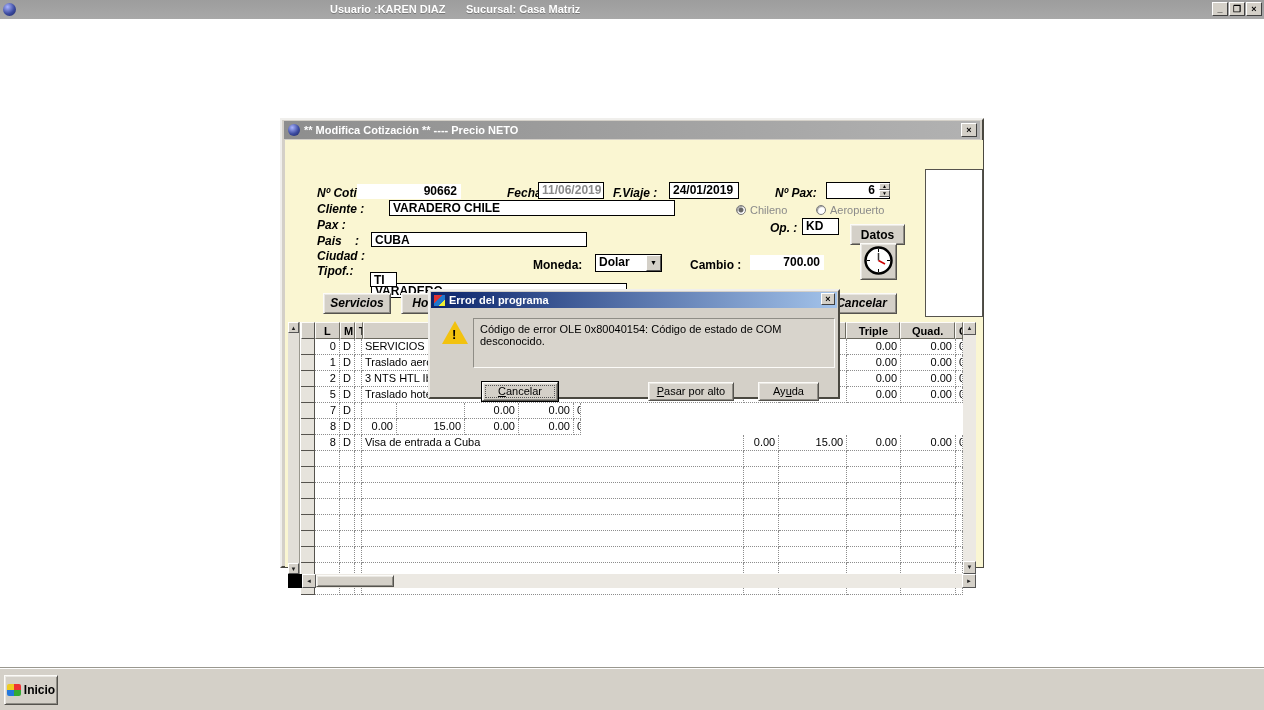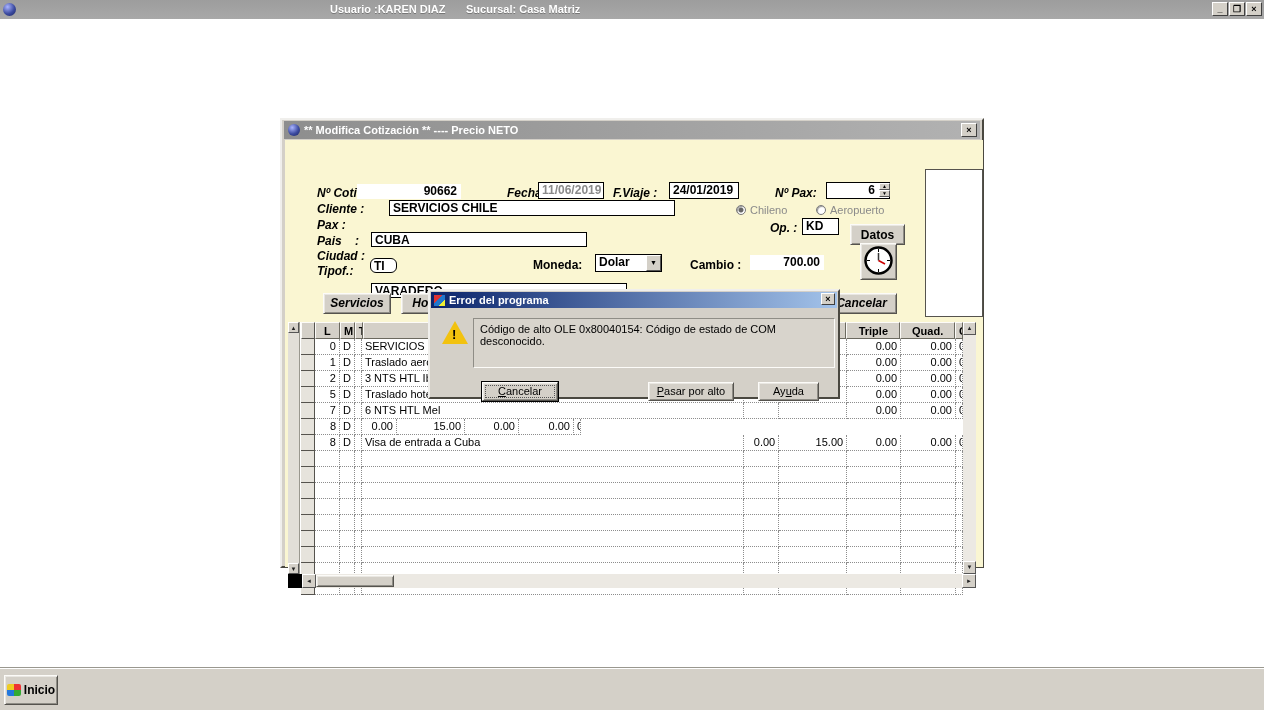--- a/index.html
+++ b/index.html
@@ -141,33 +141,33 @@
     <span class="fbox" style="left:541px;top:42px;width:64px;height:17px;text-align:right;padding-right:14px;">6</span>
     <span class="spin" style="left:594px;top:43px;">
         <div>▲</div>
         <div>▼</div>
       </span>
 
     <span class="radio sel" style="left:451px;top:64px;"><span class="dot"></span><span>Chileno</span></span>
     <span class="radio" style="left:531px;top:64px;"><span class="dot"></span><span>Aeropuerto</span></span>
 
     <span class="flabel" style="left:32px;top:62px;">Cliente :</span>
-    <span class="fbox" style="left:104px;top:60px;width:286px;height:16px;">SERVICIOS CHILE</span>
+    <span class="fbox" style="left:104px;top:60px;width:286px;height:16px;">VARADERO CHILE</span>
     <span class="flabel" style="left:32px;top:78px;">Pax :</span>
 
     <span class="flabel" style="left:485px;top:81px;">Op. :</span>
     <span class="fbox" style="left:517px;top:78px;width:37px;height:17px;">KD</span>
     <button id="datos-btn" class="abs" style="left:565px;top:84px;width:55px;height:21px;">Datos</button>
 
     <span class="flabel" style="left:32px;top:94px;">Pais    :</span>
     <span class="fbox" style="left:86px;top:92px;width:216px;height:15px;">CUBA</span>
     <span class="flabel" style="left:32px;top:109px;">Ciudad :</span>
     <span class="fbox" style="left:86px;top:107px;width:256px;height:15px;margin-top:36px;">VARADERO</span>
     <span class="flabel" style="left:32px;top:124px;">Tipof.:</span>
-    <span class="fbox" style="left:85px;top:118px;width:27px;height:15px;border-radius:6px;">TI</span>
+    <span class="fbox" style="left:85px;top:132px;width:27px;height:15px;">TI</span>
 
     <span class="flabel2" style="left:248px;top:118px;">Moneda:</span>
     <span class="fbox" style="left:310px;top:114px;width:67px;height:18px;padding-right:16px;">Dolar</span>
     <span class="abs" style="left:361px;top:115px;width:15px;height:16px;background:#d4d0c8;border:1px solid;border-color:#fff #555 #555 #fff;font-size:7px;text-align:center;line-height:14px;">▼</span>
     <span class="flabel2" style="left:405px;top:118px;">Cambio :</span>
     <span class="fflat" style="left:465px;top:115px;width:74px;">700.00</span>
 
     <button id="clock-btn" class="raised">
       <svg width="31" height="31" viewBox="0 0 31 31">
         <circle cx="15.5" cy="15.5" r="13" fill="#fff" stroke="#000" stroke-width="2.5"></circle>
@@ -257,21 +257,20 @@
             <div class="gcell c-c6 num" style="width: 68px;"></div>
             <div class="gcell c-triple num" style="width: 54px;">0.00</div>
             <div class="gcell c-quad num" style="width: 55px;">0.00</div>
             <div class="gcell c-x num" style="width: 6px;">0.00</div>
           </div>
           <div class="grow">
             <div class="gcell c-sel" style="width: 14px;"></div>
             <div class="gcell c-l num" style="width: 25px;">7</div>
             <div class="gcell c-m" style="width: 15px;">D</div>
             <div class="gcell c-t" style="width: 7px;"></div>
-            <div class="gcell c-desc" style="width: 383px;">6 NTS HTL Mel</div>
             <div class="gcell c-c5 num" style="width: 35px;"></div>
             <div class="gcell c-c6 num" style="width: 68px;"></div>
             <div class="gcell c-triple num" style="width: 54px;">0.00</div>
             <div class="gcell c-quad num" style="width: 55px;">0.00</div>
             <div class="gcell c-x num" style="width: 6px;">0.00</div>
           </div>
           <div class="grow">
             <div class="gcell c-sel" style="width: 14px;"></div>
             <div class="gcell c-l num" style="width: 25px;">8</div>
             <div class="gcell c-m" style="width: 15px;">D</div>
@@ -420,21 +419,21 @@
 
 <div id="errdlg">
   <div id="err-title">
     <span id="err-ico"></span><span>Error del programa</span>
     <span class="winctl" id="err-close" style="width:14px;height:12px;line-height:10px;">×</span>
   </div>
   <div id="warn-tri">
       <span>!</span>
     </div>
   <div id="err-msgbox">
-    <span>Código de alto OLE 0x80040154: Código de estado de COM desconocido.</span>
+    <span>Código de error OLE 0x80040154: Código de estado de COM desconocido.</span>
   </div>
   <button class="dlgbtn focused" style="left:52px;width:76px;"><u>C</u>ancelar</button>
   <button class="dlgbtn" style="left:218px;width:86px;"><u>P</u>asar por alto</button>
   <button class="dlgbtn" style="left:328px;width:61px;">Ay<u>u</u>da</button>
 </div>
 
 <div id="taskbar">
   <div id="start-btn" class="raised">
     <span class="winflag"></span>
     <span>Inicio</span>

